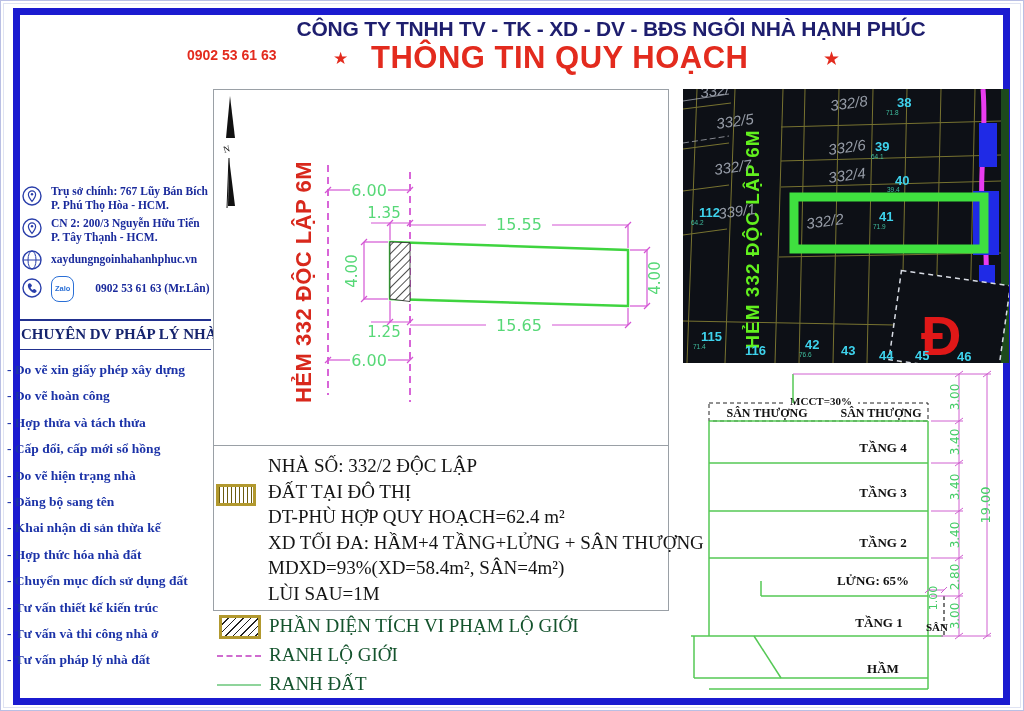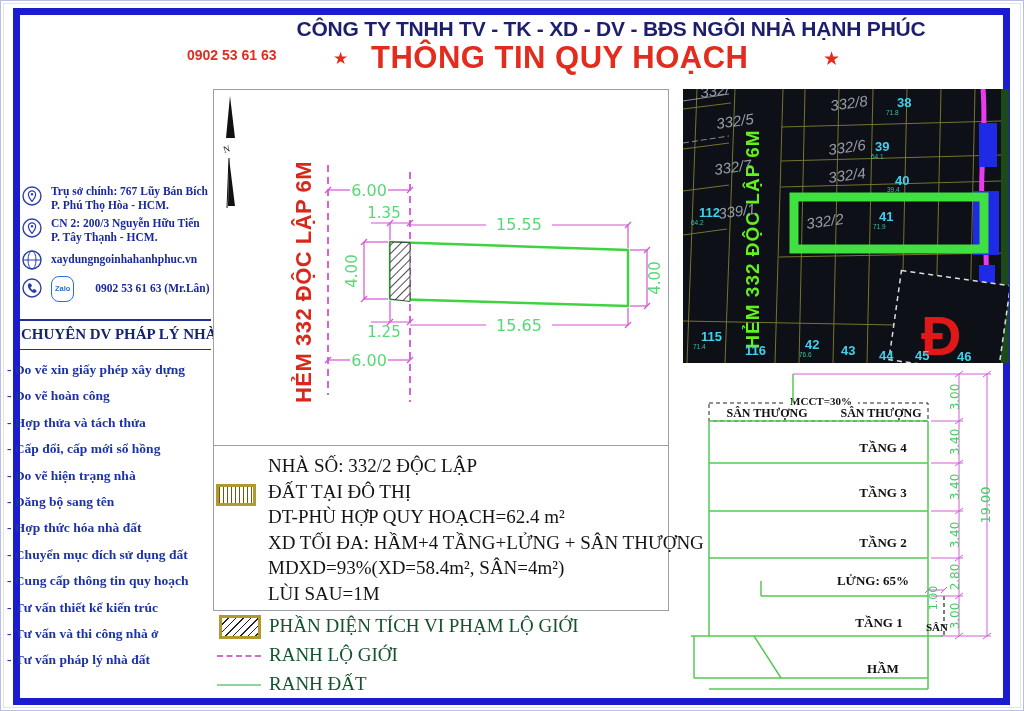--- a/index.html
+++ b/index.html
@@ -134,23 +134,23 @@
   <div class="side-divider" style="top:318px"></div>
   <div class="side-heading">CHUYÊN DV PHÁP LÝ NHÀ ĐẤT</div>
   <div class="side-divider" style="top:348px;border-top-width:1px"></div>
   <ul class="services">
     <li>- Đo vẽ xin giấy phép xây dựng</li>
     <li>- Đo vẽ hoàn công</li>
     <li>- Hợp thửa và tách thửa</li>
     <li>- Cấp đổi, cấp mới sổ hồng</li>
     <li>- Đo vẽ hiện trạng nhà</li>
     <li>- Đăng bộ sang tên</li>
+    <li>- Khai nhận di sản thừa kế</li>
     <li>- Hợp thức hóa nhà đất</li>
     <li>- Chuyển mục đích sử dụng đất</li>
-    <li>- Cung cấp thông tin quy hoạch</li>
     <li>- Tư vấn thiết kế kiến trúc</li>
     <li>- Tư vấn và thi công nhà ở</li>
     <li>- Tư vấn pháp lý nhà đất</li>
   </ul>
 
   <div class="panel-site">
     <svg width="454" height="355" viewBox="0 0 454 355">
       <defs>
         <pattern id="hatch" width="6" height="6" patternUnits="userSpaceOnUse" patternTransform="rotate(45)">
           <rect width="6" height="6" fill="#ffffff"></rect>

